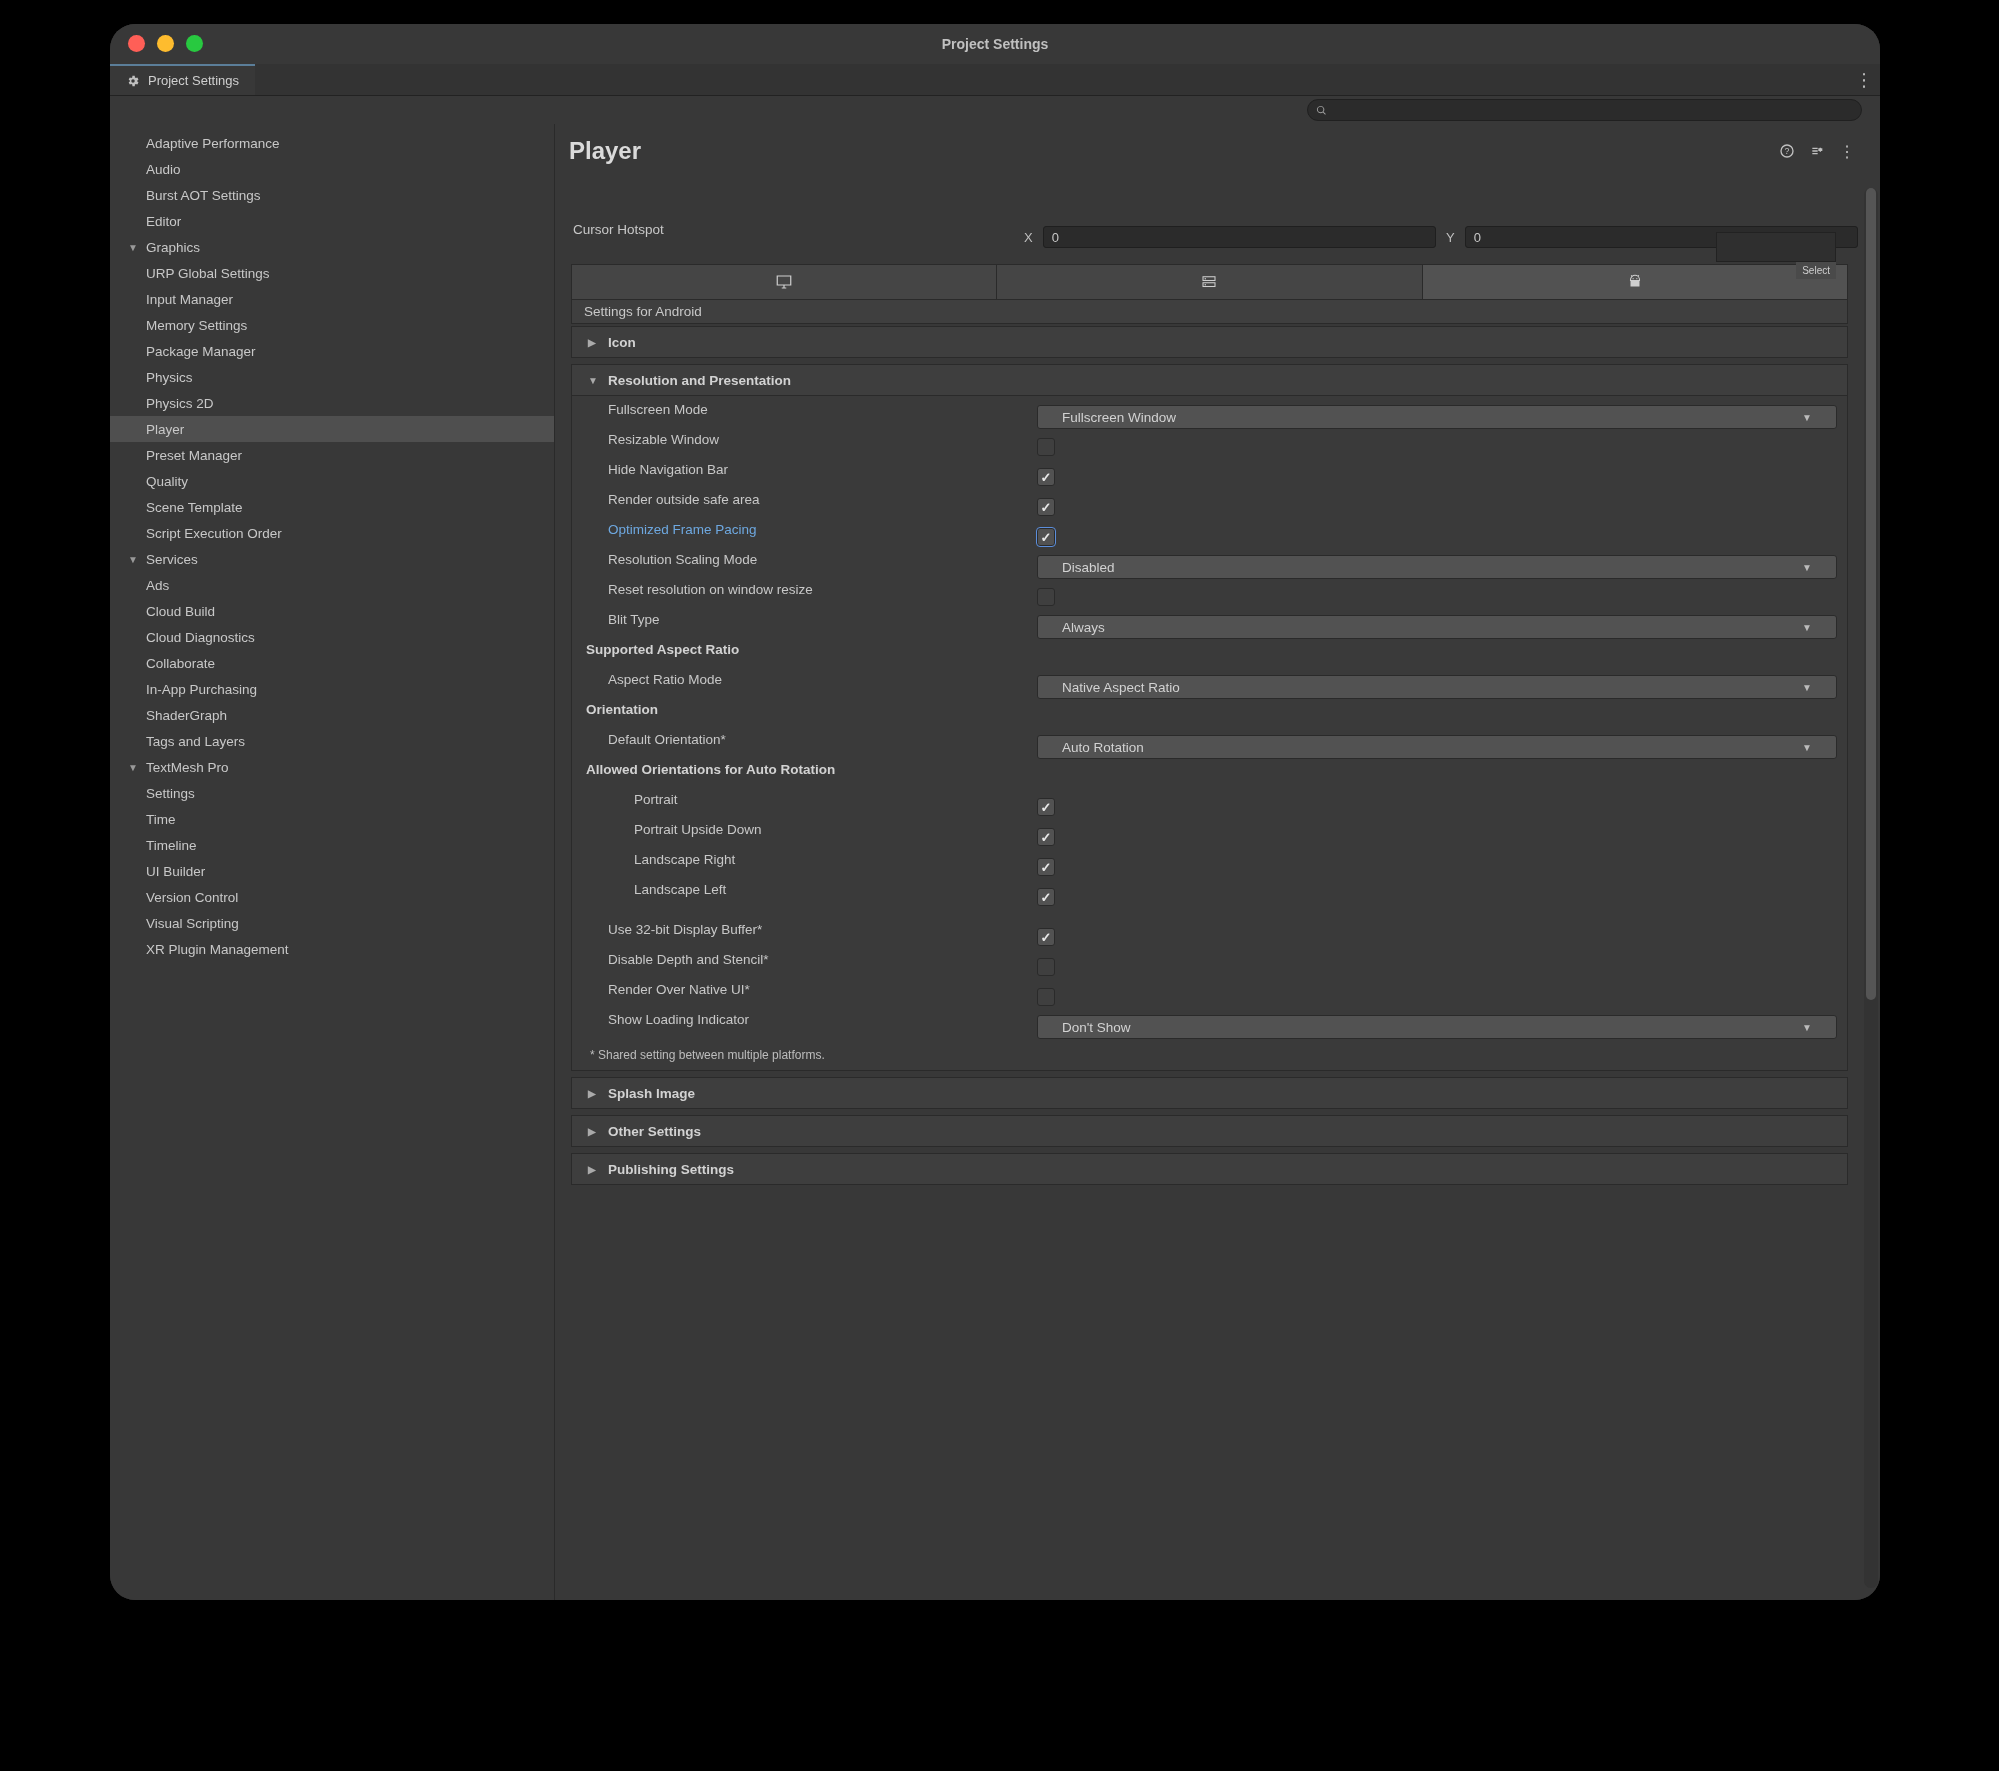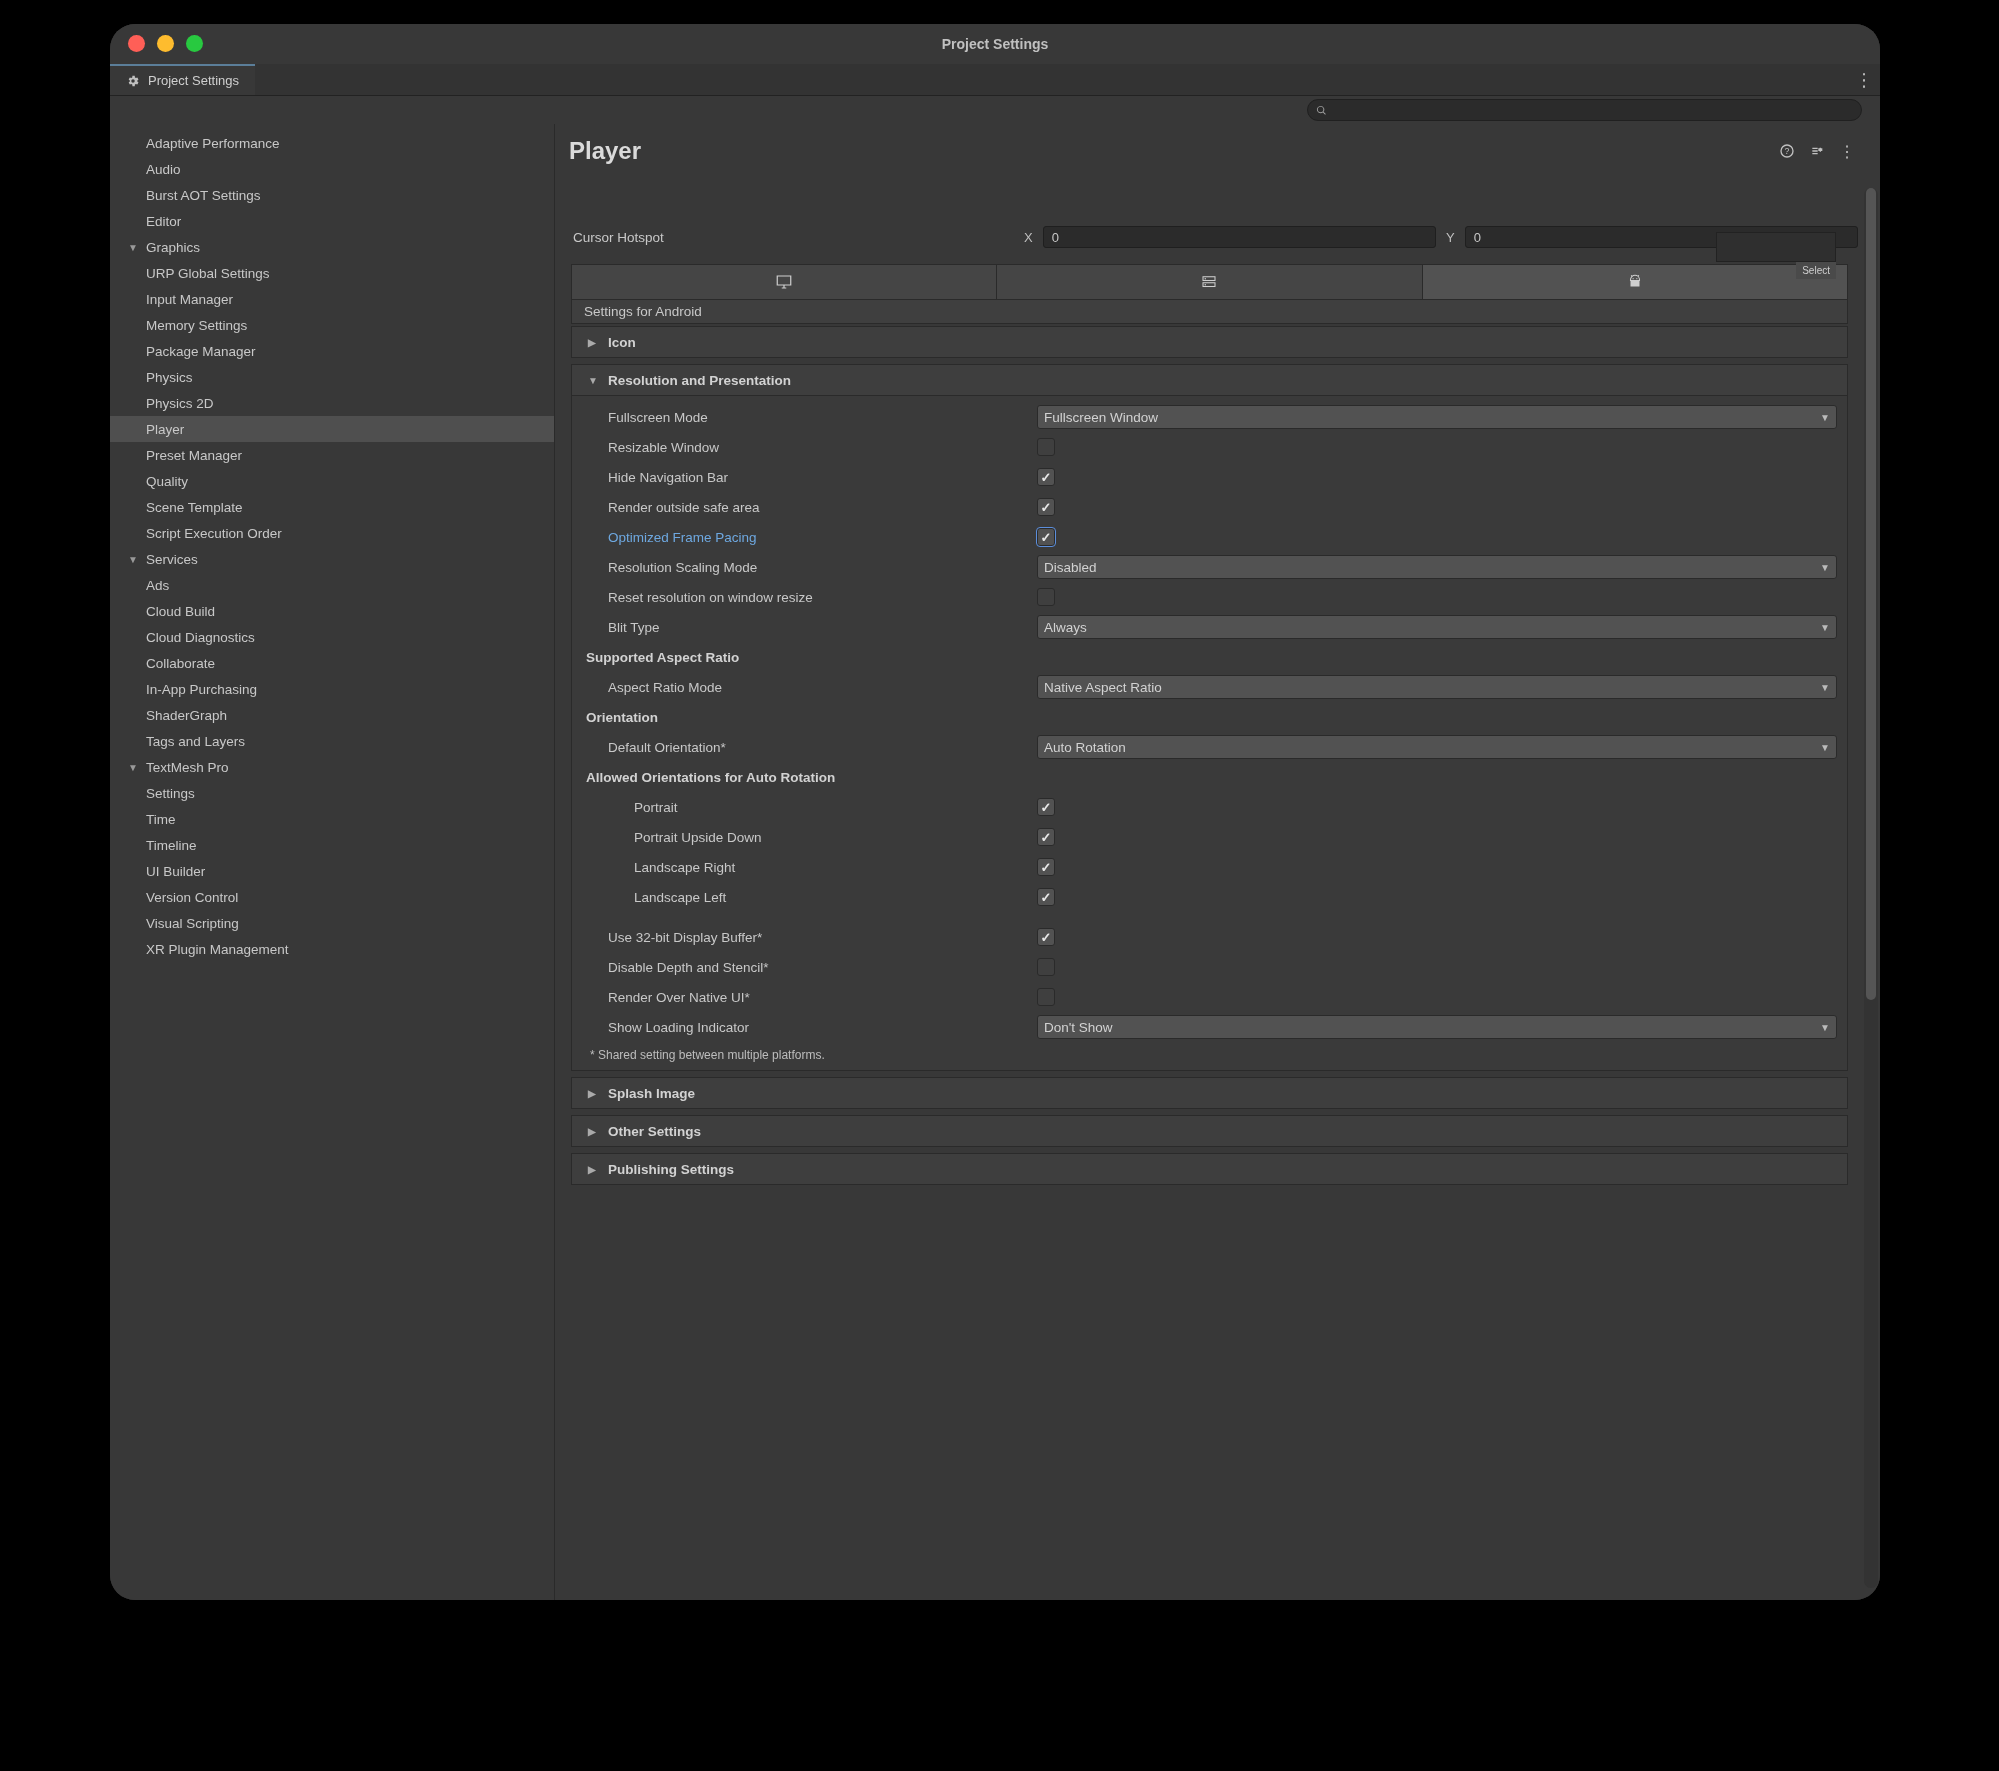--- a/index.html
+++ b/index.html
@@ -45,42 +45,42 @@
   .head-icons span { width:18px; height:18px; display:inline-flex; align-items:center; justify-content:center; cursor:pointer; font-size:16px; }
 
   .content-scroll { position:absolute; left:0; right:20px; top:54px; bottom:10px; overflow:hidden; padding: 0 2px 10px 14px; }
   .vscroll-track { position:absolute; right:2px; top:64px; bottom:12px; width:14px; background:#333; border-radius:7px; }
   .vscroll-thumb { position:absolute; left:2px; width:10px; background:#555; border-radius:5px; }
 
   .select-pill { position:absolute; right: 24px; top: 54px; }
   .select-pill .box { width: 120px; height: 30px; background:#2f2f2f; border:1px solid #222; }
   .select-pill .label { position:absolute; right:0; top:30px; font-size:10px; background:#4a4a4a; padding:3px 6px; color:#cfcfcf; }
 
-  .row { display:flex; align-items:center; height: 30px; }
+  .row { display:flex; height: 30px; }
   .row .label { width: 455px; padding-left: 26px; color:#c8c8c8; font-size:13.5px; }
   .row .label.bold { font-weight:700; padding-left: 4px; color:#d2d2d2; }
   .row .label.indent2 { padding-left: 52px; }
   .row .ctrl { flex:1; display:flex; align-items:center; gap: 10px; }
 
   .num-field { height: 22px; background:#2b2b2b; border:1px solid #1f1f1f; border-radius:3px; color:#c8c8c8; padding: 0 8px; font-size:13px; }
   .xy-label { color:#bfbfbf; font-size:13px; }
 
   .platform-tabs { display:flex; margin: 12px 10px 0 2px; height: 36px; border:1px solid #2a2a2a; }
   .ptab { flex:1; display:flex; align-items:center; justify-content:center; background:#454545; border-right:1px solid #2a2a2a; cursor:pointer; }
   .ptab:last-child { border-right:none; }
   .ptab.active { background:#525252; }
   .ptab svg { width:18px; height:18px; fill:#cfcfcf; }
 
   .platform-banner { margin: 0 10px 0 2px; padding: 4px 12px; background:#3f3f3f; border:1px solid #2a2a2a; border-top:none; font-size:13.5px; }
 
   .section-head { margin: 2px 10px 0 2px; height: 32px; background:#3e3e3e; border:1px solid #2a2a2a; display:flex; align-items:center; padding-left:16px; font-weight:700; color:#d2d2d2; cursor:pointer; font-size:13.5px;}
   .section-head .tri { width:10px; margin-right:10px; font-size:10px; color:#aaa; }
   .section-body { margin: 0 10px 0 2px; border:1px solid #2a2a2a; border-top:none; padding: 6px 10px; background:#3a3a3a; }
 
-  .dropdown { flex:1; height:24px; background:#525252; border:1px solid #2a2a2a; border-radius:3px; display:flex; align-items:center; justify-content:space-between; padding:0 6px; color:#d2d2d2; font-size:13.5px; cursor:pointer;gap:48px; }
+  .dropdown { flex:1; height:24px; background:#525252; border:1px solid #2a2a2a; border-radius:3px; display:flex; align-items:center; justify-content:space-between; padding:0 24px; color:#d2d2d2; font-size:13.5px; cursor:pointer;gap:48px; }
   .dropdown .chev { font-size:10px; color:#bbb; }
   .checkbox { width:18px; height:18px; background:#525252; border:1px solid #2a2a2a; border-radius:3px; display:inline-flex; align-items:center; justify-content:center; cursor:pointer; color:#e8e8e8; font-size:13px; font-weight:700; }
   .checkbox.dark { background:#3f3f3f; }
   .checkbox.highlighted { outline: 1px solid #5c8edb; }
 
   .row.link .label:first-child { color:#6ea8e0; }
   .footnote { font-size:12px; color:#bdbdbd; padding: 6px 8px 2px; }
 </style>
 </head>
 <body>

